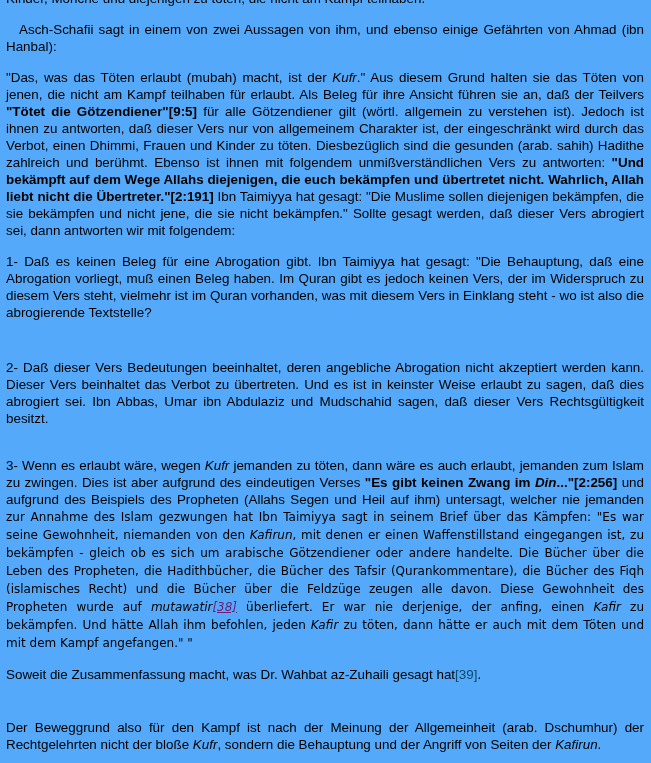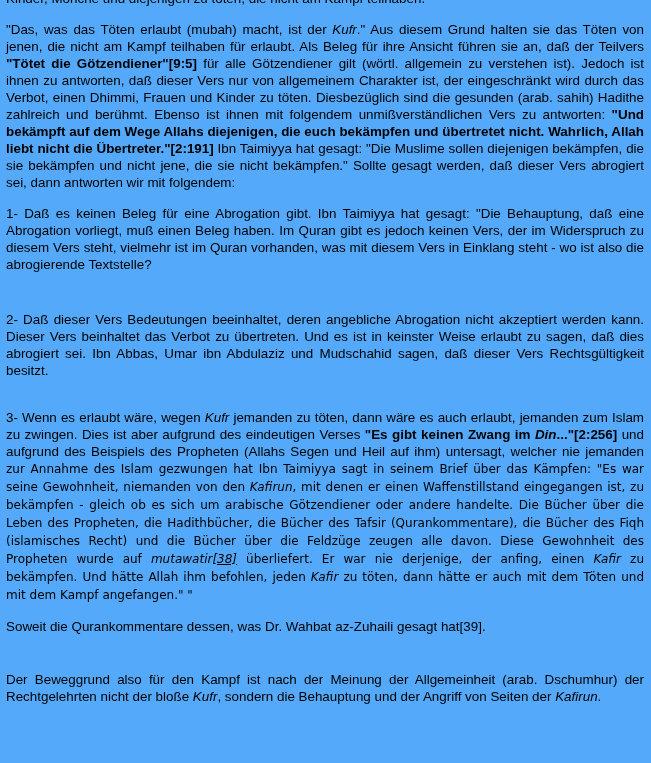--- a/index.html
+++ b/index.html
@@ -18,27 +18,28 @@
   }
   .doc p { margin:0; }
   .indent { text-indent:13px; }
   .g1 { margin-top:14px !important; }
   .g2 { margin-top:30px !important; }
   .g25 { margin-top:38px !important; }
   .g3 { margin-top:36px !important; }
   .b { font-weight:bold; }
   .i { font-style:italic; }
   .f2 { font-family:"DejaVu Sans", sans-serif; font-size:12px; }
-  a.link { color:#000000; text-decoration:underline; cursor:pointer; }
-  a.link2 { color:#000000; text-decoration:none; cursor:pointer; }
+  a.link { color:#701a75; text-decoration:underline; cursor:pointer; }
+  a.link2 { color:#0c4a6e; text-decoration:none; cursor:pointer; }
 </style>
 </head>
 <body>
 
 <div class="doc">
     <p class=""><span class="">Kinder, Mönche und diejenigen zu töten, die nicht am Kampf teilhaben.</span></p>
+    <p class="g1 indent"><span class="">Asch-Schafii sagt in einem von zwei Aussagen von ihm, und ebenso einige Gefährten von Ahmad (ibn Hanbal):</span></p>
     <p class="g1"><span class="">"Das, was das Töten erlaubt (mubah) macht, ist der </span><span class="i">Kufr</span><span class="">." Aus diesem Grund halten sie das Töten von jenen, die nicht am Kampf teilhaben für erlaubt. Als Beleg für ihre Ansicht führen sie an, daß der Teilvers </span><span class="b">"Tötet die Götzendiener"[9:5]</span><span class=""> für alle Götzendiener gilt (wörtl. allgemein zu verstehen ist). Jedoch ist ihnen zu antworten, daß dieser Vers nur von allgemeinem Charakter ist, der eingeschränkt wird durch das Verbot, einen Dhimmi, Frauen und Kinder zu töten. Diesbezüglich sind die gesunden (arab. sahih) Hadithe zahlreich und berühmt. Ebenso ist ihnen mit folgendem unmißverständlichen Vers zu antworten: </span><span class="b">"Und bekämpft auf dem Wege Allahs diejenigen, die euch bekämpfen und übertretet nicht. Wahrlich, Allah liebt nicht die Übertreter."[2:191]</span><span class=""> Ibn Taimiyya hat gesagt: "Die Muslime sollen diejenigen bekämpfen, die sie bekämpfen und nicht jene, die sie nicht bekämpfen." Sollte gesagt werden, daß dieser Vers abrogiert sei, dann antworten wir mit folgendem:</span></p>
     <p class="g1"><span class="">1- Daß es keinen Beleg für eine Abrogation gibt. Ibn Taimiyya hat gesagt: "Die Behauptung, daß eine Abrogation vorliegt, muß einen Beleg haben. Im Quran gibt es jedoch keinen Vers, der im Widerspruch zu diesem Vers steht, vielmehr ist im Quran vorhanden, was mit diesem Vers in Einklang steht - wo ist also die abrogierende Textstelle?</span></p>
     <p class="g25"><span class="">2- Daß dieser Vers Bedeutungen beeinhaltet, deren angebliche Abrogation nicht akzeptiert werden kann. Dieser Vers beinhaltet das Verbot zu übertreten. Und es ist in keinster Weise erlaubt zu sagen, daß dies abrogiert sei. Ibn Abbas, Umar ibn Abdulaziz und Mudschahid sagen, daß dieser Vers Rechtsgültigkeit besitzt.</span></p>
     <p class="g2"><span class="">3- Wenn es erlaubt wäre, wegen </span><span class="i">Kufr</span><span class=""> jemanden zu töten, dann wäre es auch erlaubt, jemanden zum Islam zu zwingen. Dies ist aber aufgrund des eindeutigen Verses </span><span class="b">"Es gibt keinen Zwang im </span><span class="b i">Din</span><span class="b">..."[2:256]</span><span class=""> und aufgrund des Beispiels des Propheten (Allahs Segen und Heil auf ihm) untersagt, welcher nie jemanden </span><span class="f2">zur Annahme des Islam gezwungen hat Ibn Taimiyya sagt in seinem Brief über das Kämpfen: "Es war seine Gewohnheit, niemanden von den </span><span class="f2 i">Kafirun</span><span class="f2">, mit denen er einen Waffenstillstand eingegangen ist, zu bekämpfen - gleich ob es sich um arabische Götzendiener oder andere handelte. Die Bücher über die Leben des Propheten, die Hadithbücher, die Bücher des Tafsir (Qurankommentare), die Bücher des Fiqh (islamisches Recht) und die Bücher über die Feldzüge zeugen alle davon. Diese Gewohnheit des Propheten wurde auf </span><span class="f2 i">mutawatir</span><a href="#" class="f2 i link">[38]</a><span class="f2"> überliefert. Er war nie derjenige, der anfing, einen </span><span class="f2 i">Kafir</span><span class="f2"> zu bekämpfen. Und hätte Allah ihm befohlen, jeden </span><span class="f2 i">Kafir</span><span class="f2"> zu töten, dann hätte er auch mit dem Töten und mit dem Kampf angefangen." "</span></p>
-    <p class="g1"><span class="">Soweit die Qurankommentare dessen, was Dr. Wahbat az-Zuhaili gesagt hat</span><a href="#" class="link2">[39]</a><span class="">.</span></p>
+    <p class="g1"><span class="">Soweit die Zusammenfassung macht, was Dr. Wahbat az-Zuhaili gesagt hat</span><a href="#" class="link2">[39]</a><span class="">.</span></p>
     <p class="g3"><span class="">Der Beweggrund also für den Kampf ist nach der Meinung der Allgemeinheit (arab. Dschumhur) der Rechtgelehrten nicht der bloße </span><span class="i">Kufr</span><span class="">, sondern die Behauptung und der Angriff von Seiten der </span><span class="i">Kafirun</span><span class="">.</span></p>
   </div>
 
 </body></html>

